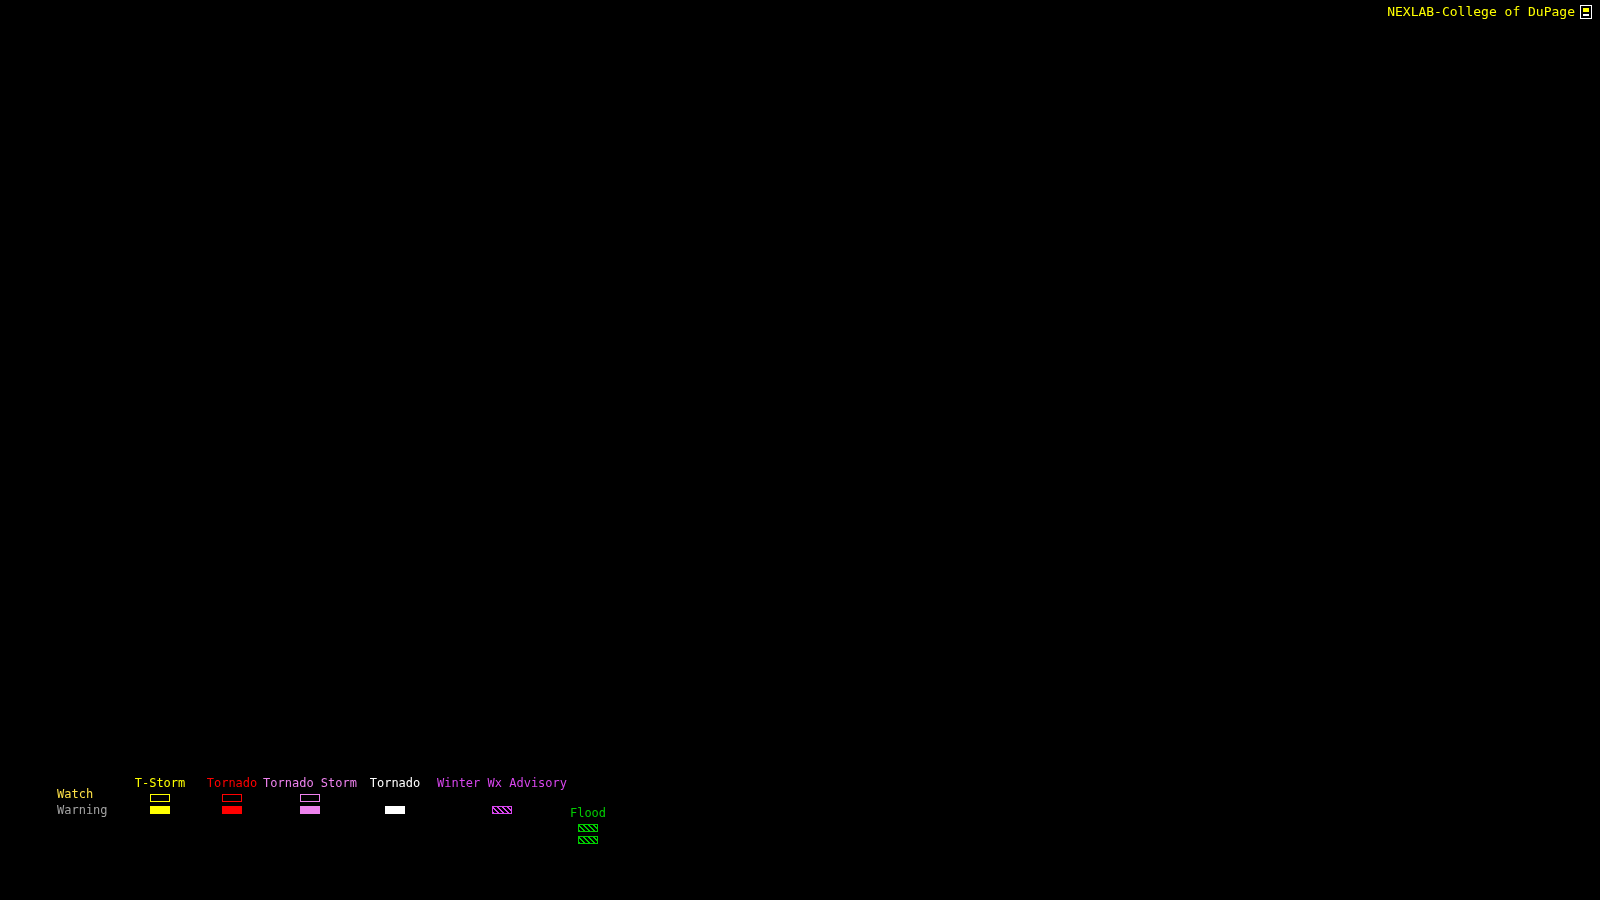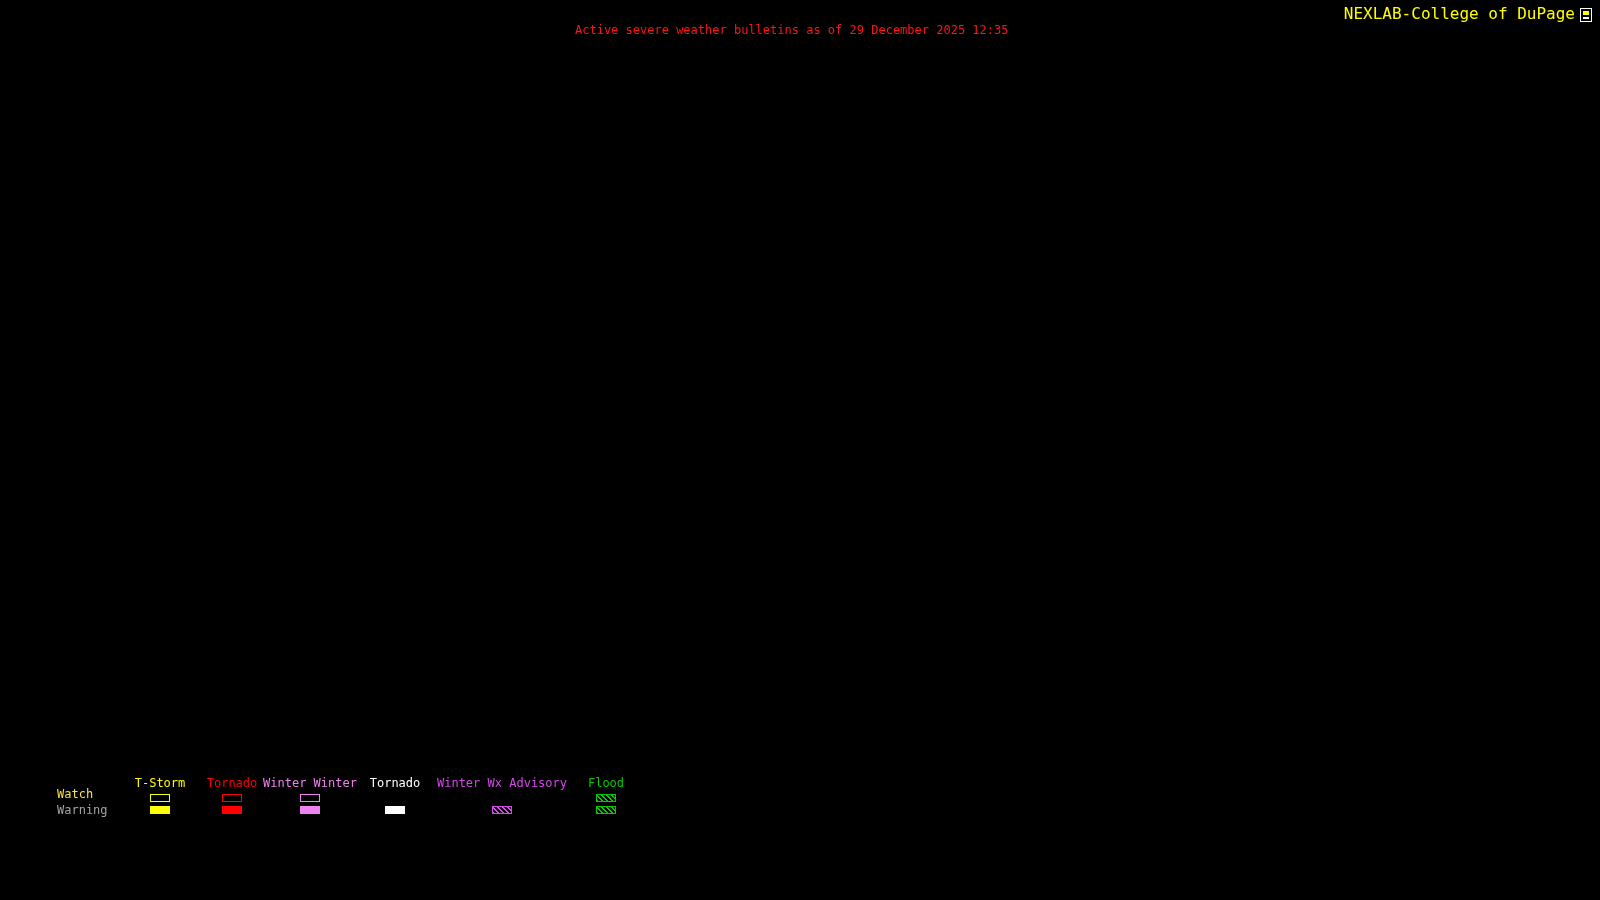--- a/index.html
+++ b/index.html
@@ -29,21 +29,21 @@
     letter-spacing: 0;
   }
   .brand {
     position: absolute;
     top: 4px;
     right: 8px;
     display: flex;
     align-items: center;
     gap: 5px;
     white-space: nowrap;
-    font-size: 16px;
+    font-size: 13px;
   }
   .logo {
     display: inline-block;
     width: 12px;
     height: 14px;
   }
   .legend {
     position: absolute;
     inset: 0;
     pointer-events: none;
@@ -58,21 +58,21 @@
   .col {
     position: absolute;
     top: 777px;
     text-align: center;
   }
   .col0 { left: 128px; width: 64px; }
   .col1 { left: 200px; width: 64px; }
   .col2 { left: 262px; width: 96px; }
   .col3 { left: 362px; width: 66px; }
   .col4 { left: 432px; width: 140px; }
-  .col5 { left: 582px; width: 48px; }
+  .col5 { left: 564px; width: 48px; margin-top: 30px; }
   .colhead {
     white-space: nowrap;
     height: 13px;
     line-height: 13px;
   }
   .swatch {
     width: 20px;
     height: 8px;
     margin: 0 auto;
     box-sizing: border-box;
@@ -100,21 +100,20 @@
     visibility: hidden;
   }
 </style>
 </head>
 <body>
 
 <div class="screen">
 
   <div class="map"></div>
 
-  <div class="title" style="color: rgb(255, 21, 21);">Active severe weather bulletins as of 29 December 2025 12:35</div>
 
   <div class="brand" style="color: rgb(255, 255, 0);">
     <span>NEXLAB-College of DuPage</span>
     <span class="logo">
       <svg width="12" height="14" viewBox="0 0 12 14" xmlns="http://www.w3.org/2000/svg">
         <rect x="0.5" y="0.5" width="11" height="13" fill="none" stroke="#ffffff" stroke-width="1"></rect>
         <rect x="3" y="3" width="6" height="4" fill="#ffff00"></rect>
         <rect x="3" y="9" width="6" height="2" fill="#ffffff"></rect>
       </svg>
     </span>
@@ -132,21 +131,21 @@
       <div class="swatch warnsw solid"></div>
     </div>
 
     <div class="col col1" style="color: rgb(255, 0, 0);">
       <div class="colhead">Tornado</div>
       <div class="swatch watchsw outline"></div>
       <div class="swatch warnsw solid"></div>
     </div>
 
     <div class="col col2" style="color: rgb(238, 130, 238);">
-      <div class="colhead">Winter Winter</div>
+      <div class="colhead">Tornado Storm</div>
       <div class="swatch watchsw outline"></div>
       <div class="swatch warnsw solid"></div>
     </div>
 
     <div class="col col3" style="color: rgb(255, 255, 255);">
       <div class="colhead">Tornado</div>
       <div class="swatch watchsw none"></div>
       <div class="swatch warnsw solid"></div>
     </div>
 

